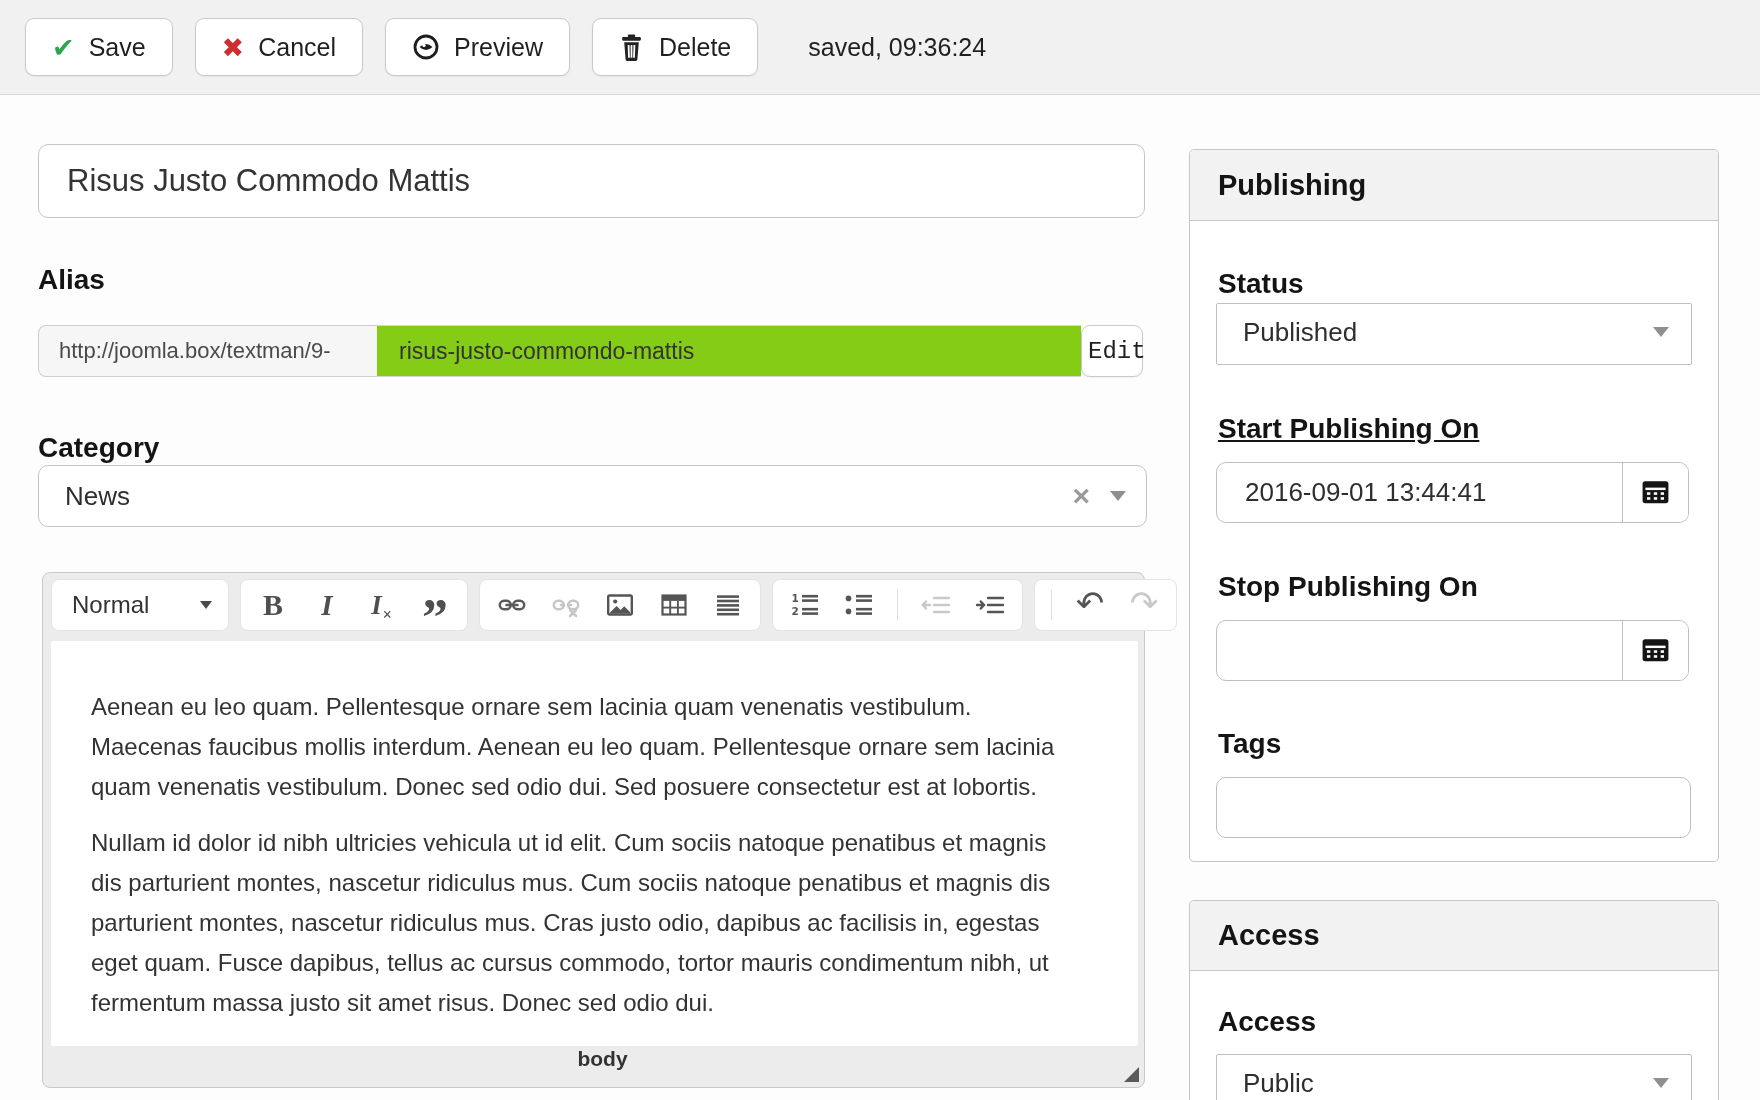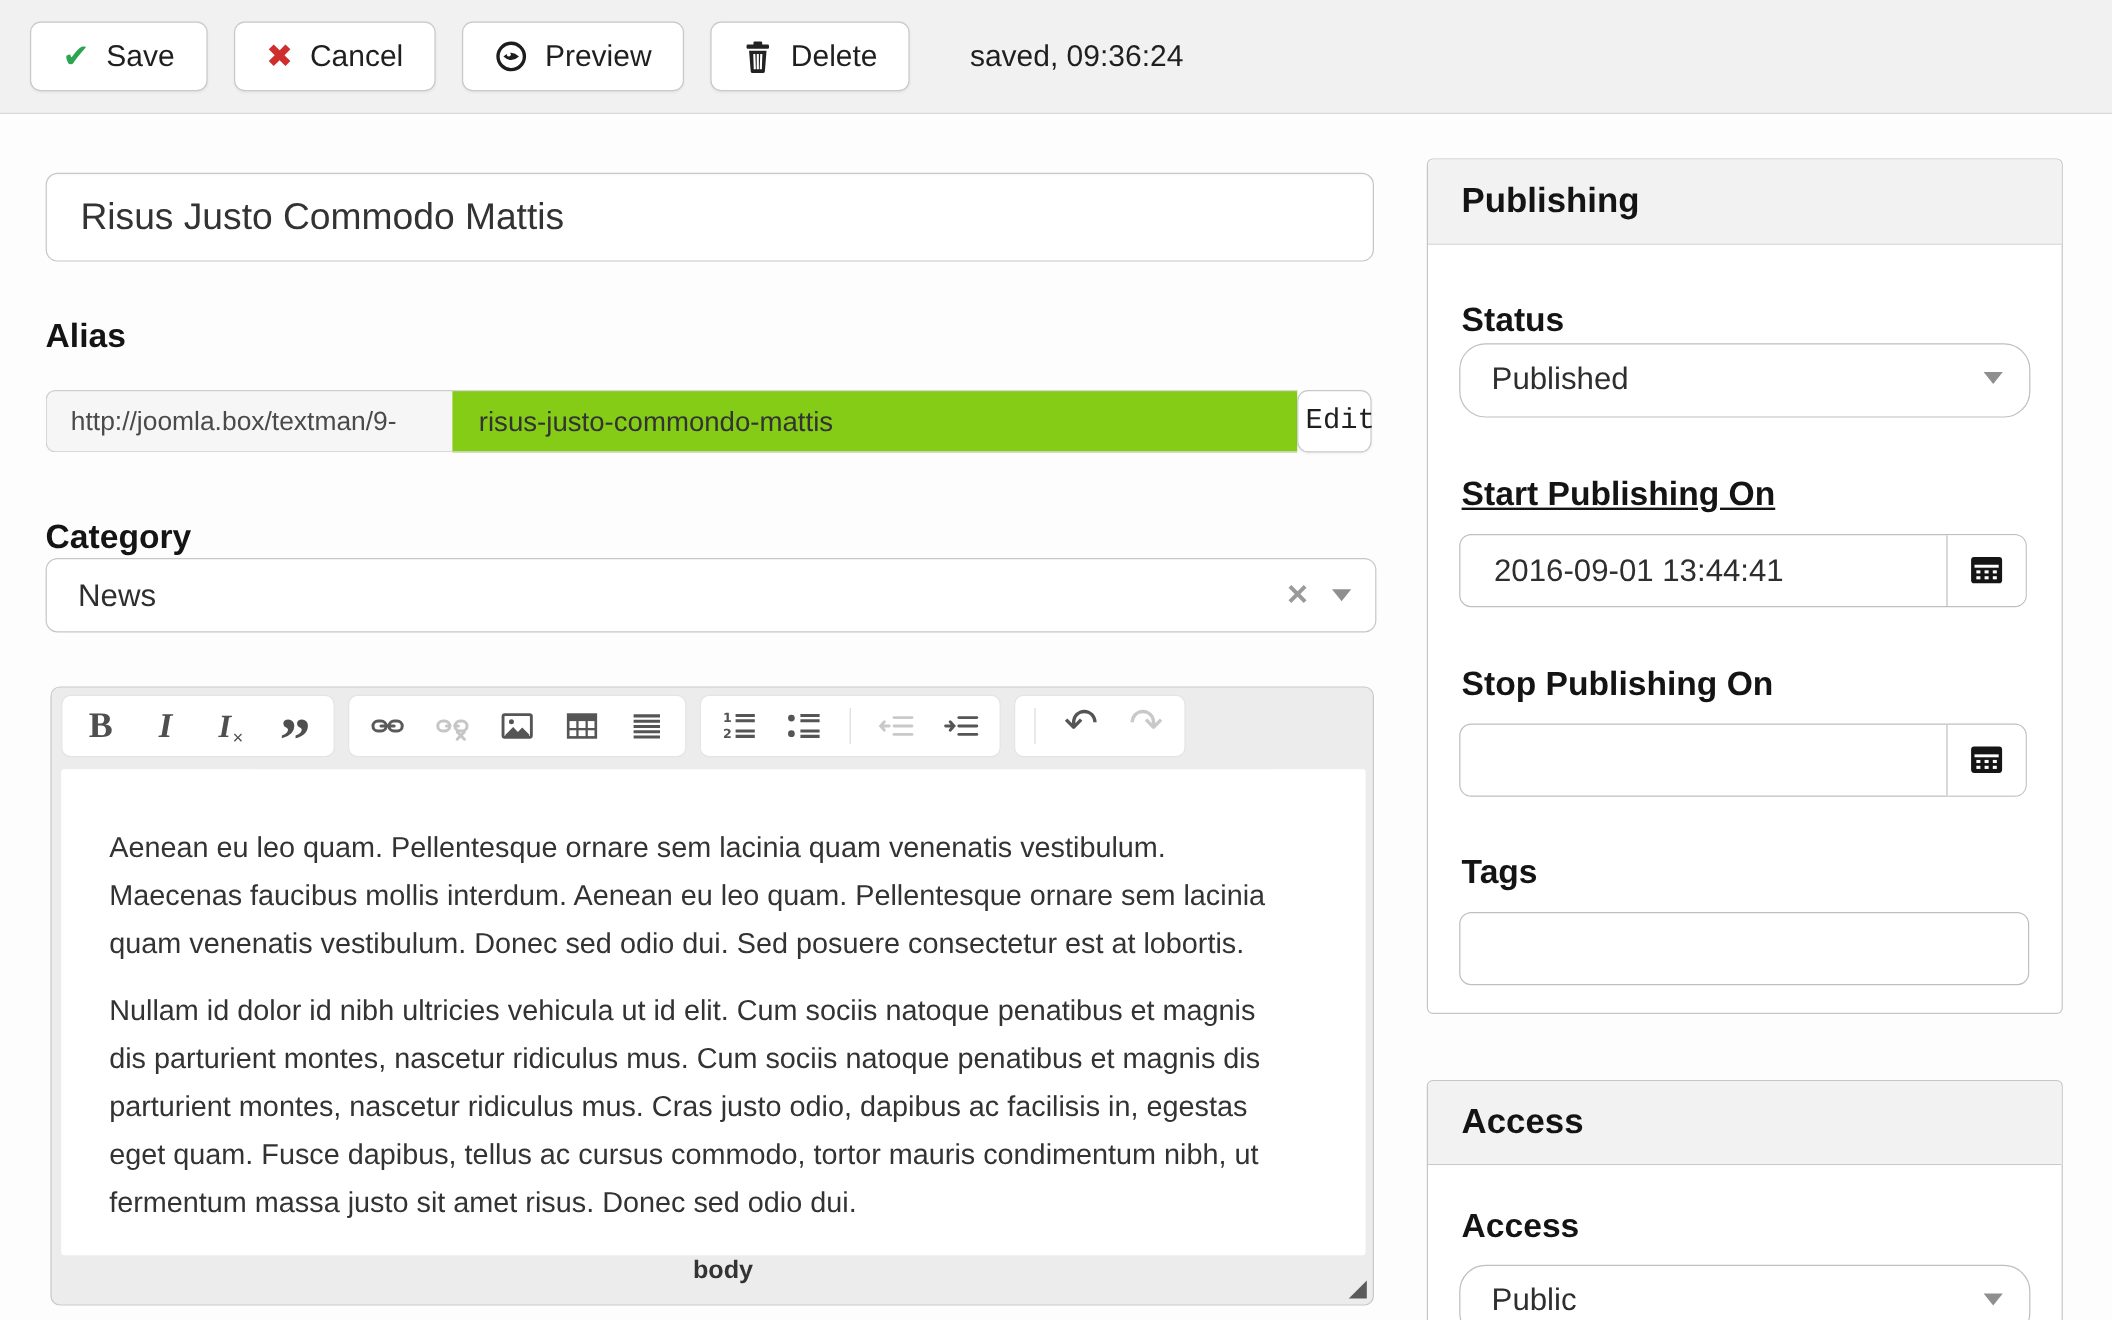--- a/index.html
+++ b/index.html
@@ -64,27 +64,27 @@
     padding:46px 40px 0 40px;overflow:hidden;border-radius:2px;}
   .ed-content p{margin:0 0 16px 0;max-width:985px;font-size:24px;line-height:40px;color:#333;}
   .ed-status{position:absolute;left:8px;top:474px;width:1087px;height:36px;display:flex;align-items:center;
     padding-left:16px;box-sizing:border-box;gap:30px;font-weight:700;font-size:21px;color:#333;flex-direction:column;}
   .crumb{cursor:pointer;}
   .grip{position:absolute;right:5px;bottom:5px;width:0;height:0;border-bottom:15px solid #5a5a5a;
     border-left:15px solid transparent;cursor:nwse-resize;}
 
   
   .panel{position:absolute;left:1189px;width:530px;box-sizing:border-box;background:#fff;border:1px solid #c6c6c6;border-radius:5px;}
-  .panel.publishing{top:132px;height:713px;}
+  .panel.publishing{top:149px;height:713px;}
   .panel.access{top:900px;height:214px;}
   .phead{height:71px;background:#f2f2f2;border-bottom:1px solid #c9c9c9;border-radius:5px 5px 0 0;
     display:flex;align-items:center;padding-left:28px;font-weight:700;font-size:29px;color:#141414;box-sizing:border-box;}
   .plabel{position:absolute;left:28px;font-weight:700;font-size:28px;color:#141414;}
   .psel{position:absolute;left:26px;width:476px;height:62px;box-sizing:border-box;background:#fff;border:1px solid #bfbfbf;
-    border-radius:22px;display:flex;align-items:center;justify-content:space-between;padding:0 22px 4px 26px;
+    border-radius:2px;display:flex;align-items:center;justify-content:space-between;padding:0 22px 4px 26px;
     font-size:26px;color:#2e2e2e;cursor:pointer;}
   .dategrp{position:absolute;left:26px;width:473px;height:61px;box-sizing:border-box;background:#fff;
     border:1px solid #bfbfbf;border-radius:10px;display:flex;overflow:hidden;}
   .dateval{flex:1;display:flex;align-items:center;padding-left:28px;font-size:26px;color:#2e2e2e;}
   .calbtn{width:66px;border-left:1px solid #bfbfbf;display:flex;align-items:center;justify-content:center;
     background:#fff;cursor:pointer;border-top:none;border-right:none;border-bottom:none;}
   .tagsin{position:absolute;left:26px;width:475px;height:61px;box-sizing:border-box;background:#fff;
     border:1px solid #bfbfbf;border-radius:10px;font-size:24px;padding:0 20px;font-family:inherit;color:#333;}
 </style>
 </head>
@@ -141,20 +141,24 @@
   <div class="flabel lab-category">Category</div>
   <div class="cat-select">
     <span class="cat-text">News</span>
     <span class="clear-x">×</span>
     <span class="caret"></span>
   </div>
 
   <div class="editor">
     <div class="ed-toolbar">
 
+      <div class="ed-dd">
+        <span>Normal</span>
+        <span class="caret-sm"></span>
+      </div>
 
       <div class="ed-group">
         <span class="tico">
             <span class="ic-bold">B</span>
           </span>
         <span class="tico">
             <span class="ic-italic">I</span>
           </span>
         <span class="tico">
           <span class="ic-rf"><span>I</span><span class="sub">×</span></span>

